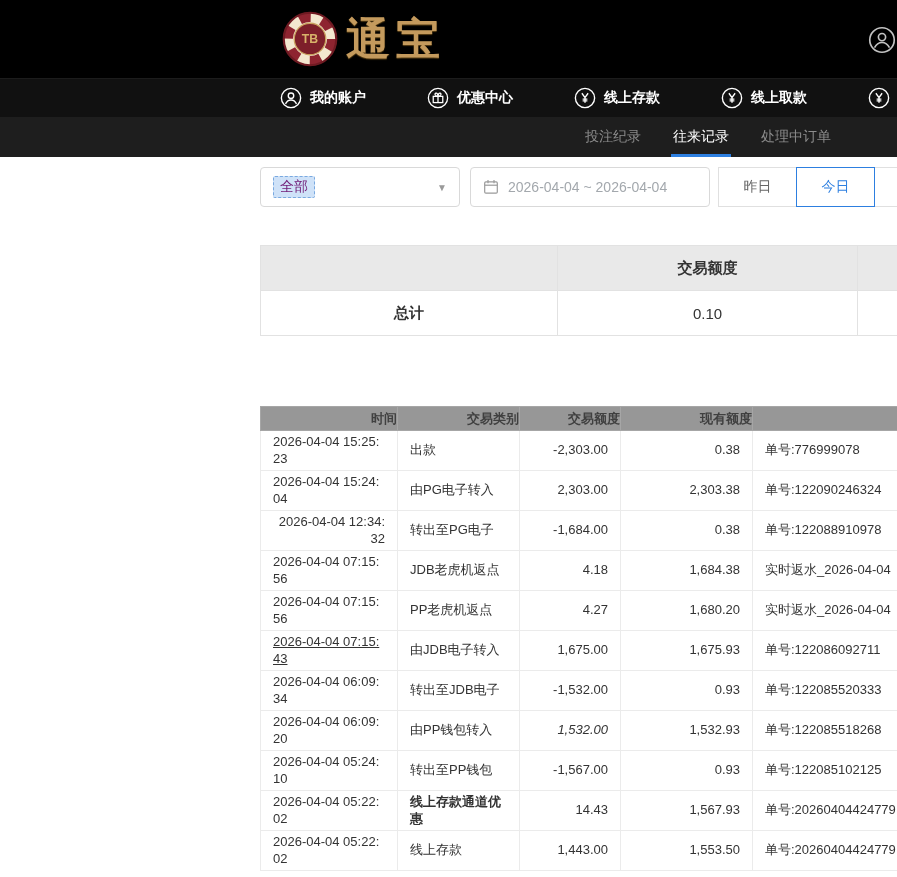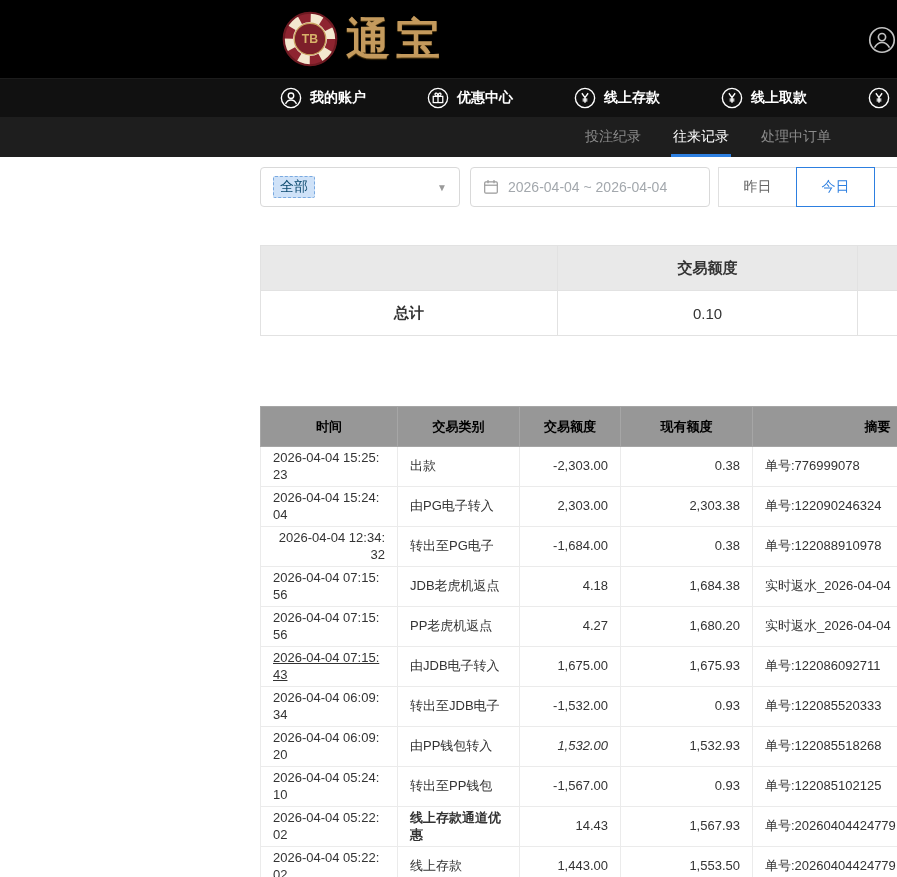--- a/index.html
+++ b/index.html
@@ -24,40 +24,40 @@
   .tabbar { height:40px; background:#1e1e1e; display:flex; justify-content:flex-end; gap:32px; padding-right:66px; }
   .tab { display:flex; align-items:center; color:#8c8c8c; font-size:14px; position:relative; cursor:pointer; white-space:nowrap; }
   .tab.active { color:#fff; }
   .tab.active::after { content:""; position:absolute; left:-2px; right:-2px; bottom:0; height:3px; background:var(--accent,#2d7fe0); }
 
   
   .content { position:absolute; left:260px; top:157px; width:760px; }
 
   .filter-row { margin-top:10px; display:flex; height:40px; }
   .select-box { width:200px; border:1px solid #d9d9d9; border-radius:4px; display:flex; align-items:center; justify-content:space-between; padding:0 12px; background:#fff; cursor:pointer; }
-  .select-chip { font-size:14px; color:#0c4a6e; background:#cfe2f8; border:1px dashed #79a9e0; padding:1px 6px; border-radius:2px; }
+  .select-chip { font-size:14px; color:#701a75; background:#cfe2f8; border:1px dashed #79a9e0; padding:1px 6px; border-radius:2px; }
   .caret { color:#9a9a9a; font-size:10px; }
   .date-box { width:240px; margin-left:10px; border:1px solid #d9d9d9; border-radius:4px; display:flex; align-items:center; gap:9px; padding:0 12px; background:#fff; cursor:pointer; }
   .date-box svg { width:16px; height:16px; color:#9a9a9a; flex:0 0 auto; }
   .date-text { font-size:14px; color:#a3a8ad; white-space:nowrap; }
   .quick-group { display:flex; margin-left:8px; }
   .quick-btn { width:79px; height:40px; background:#fff; border:1px solid #e0e0e0; font-size:14px; color:#666; cursor:pointer; margin-left:-1px; font-family:inherit; }
   .quick-btn:first-child { margin-left:0; }
   .quick-btn.active { color:var(--accent,#2d7fe0); border-color:var(--accent,#2d7fe0); position:relative; z-index:1; }
 
   
   .summary-table { margin-top:38px; border-collapse:collapse; table-layout:fixed; width:747px; }
   .summary-table th, .summary-table td { height:45px; border:1px solid #e2e2e2; text-align:center; vertical-align:middle; }
   .summary-table th { background:#e9e9e9; color:#333; font-size:15px; font-weight:bold; }
   .summary-table td { background:#fff; color:#333; font-size:15px; }
   .summary-table td.total-label { font-weight:bold; }
 
   
   .tx-table { margin-top:70px; border-collapse:collapse; table-layout:fixed; width:742px; }
-  .tx-table thead th { background:#979797; color:#000000; font-size:13px; font-weight:bold; height:40px; text-align:center; border:1px solid #a6a6a6; }
+  .tx-table thead th { background:#979797; color:#404040; font-size:13px; font-weight:bold; height:24px; text-align:right; border:1px solid #a6a6a6; }
   .tx-table tbody td { height:40px; border:1px solid #ebebeb; font-size:13px; color:#333; padding:2px 12px; vertical-align:middle; line-height:1.25; background:#fff; word-break:break-all; }
 </style>
 </head>
 <body>
 
 <div class="page">
 
   <div class="topbar">
     <div class="logo">
       <svg class="chip-svg" viewBox="0 0 64 64">

